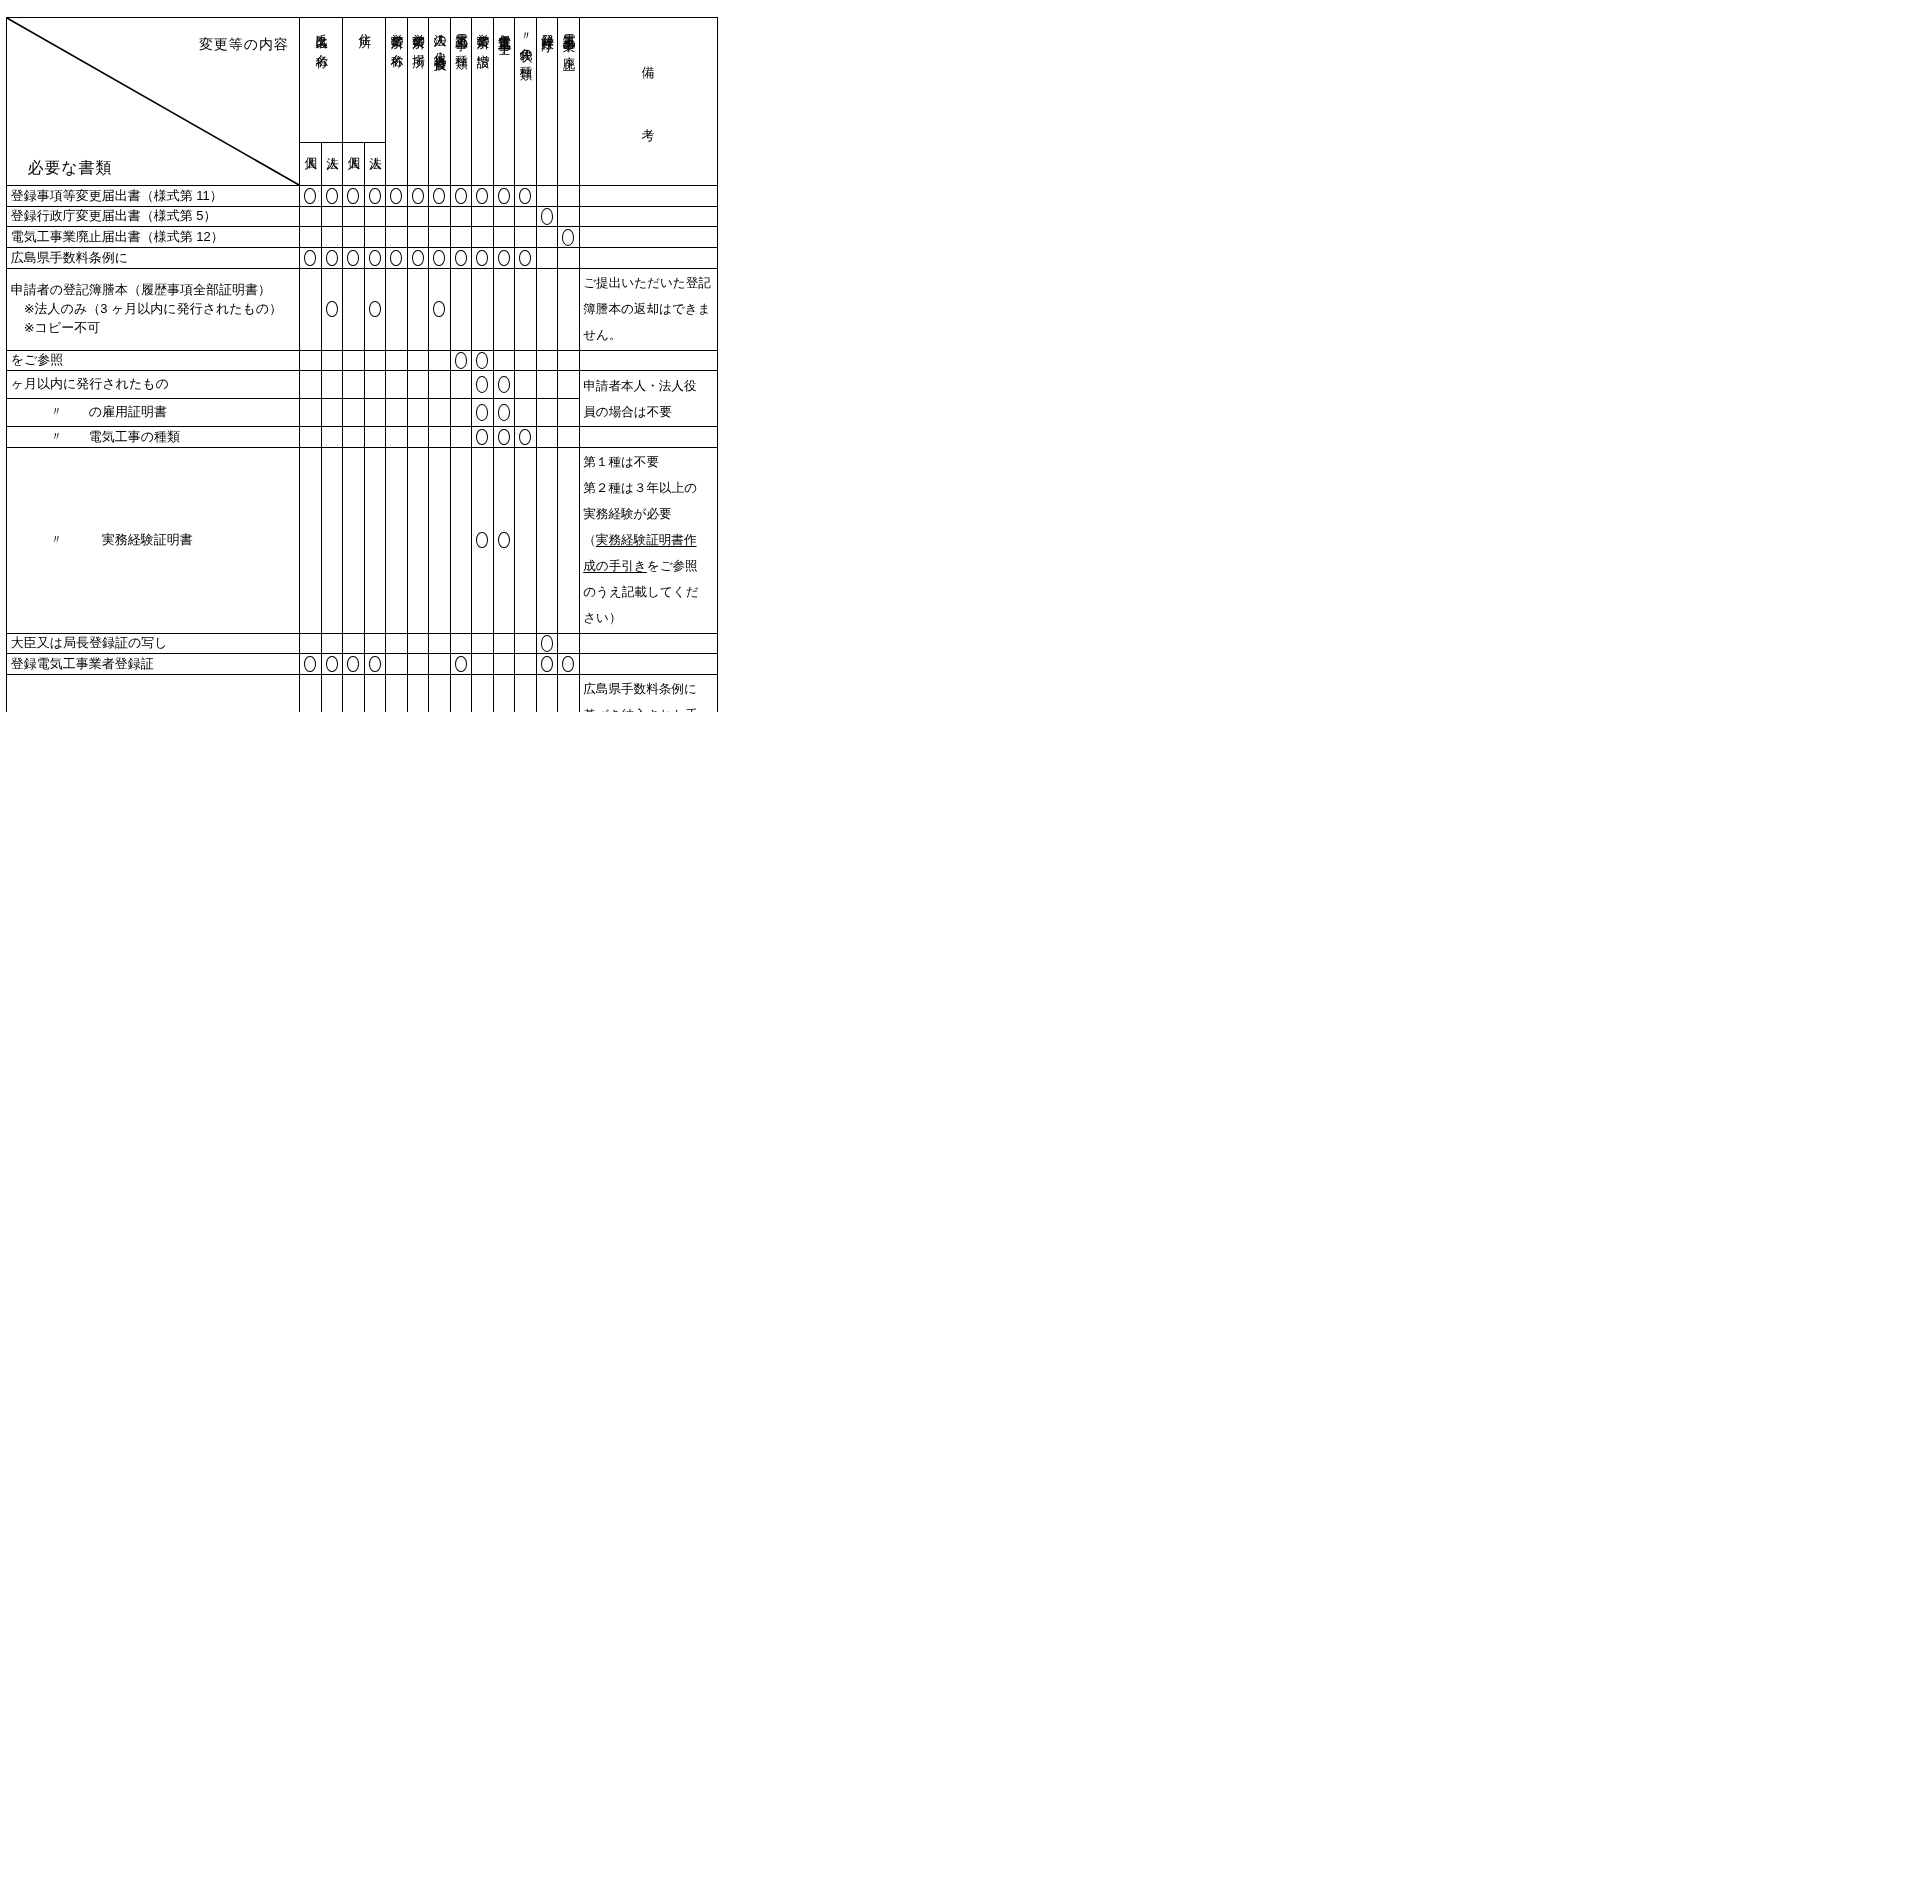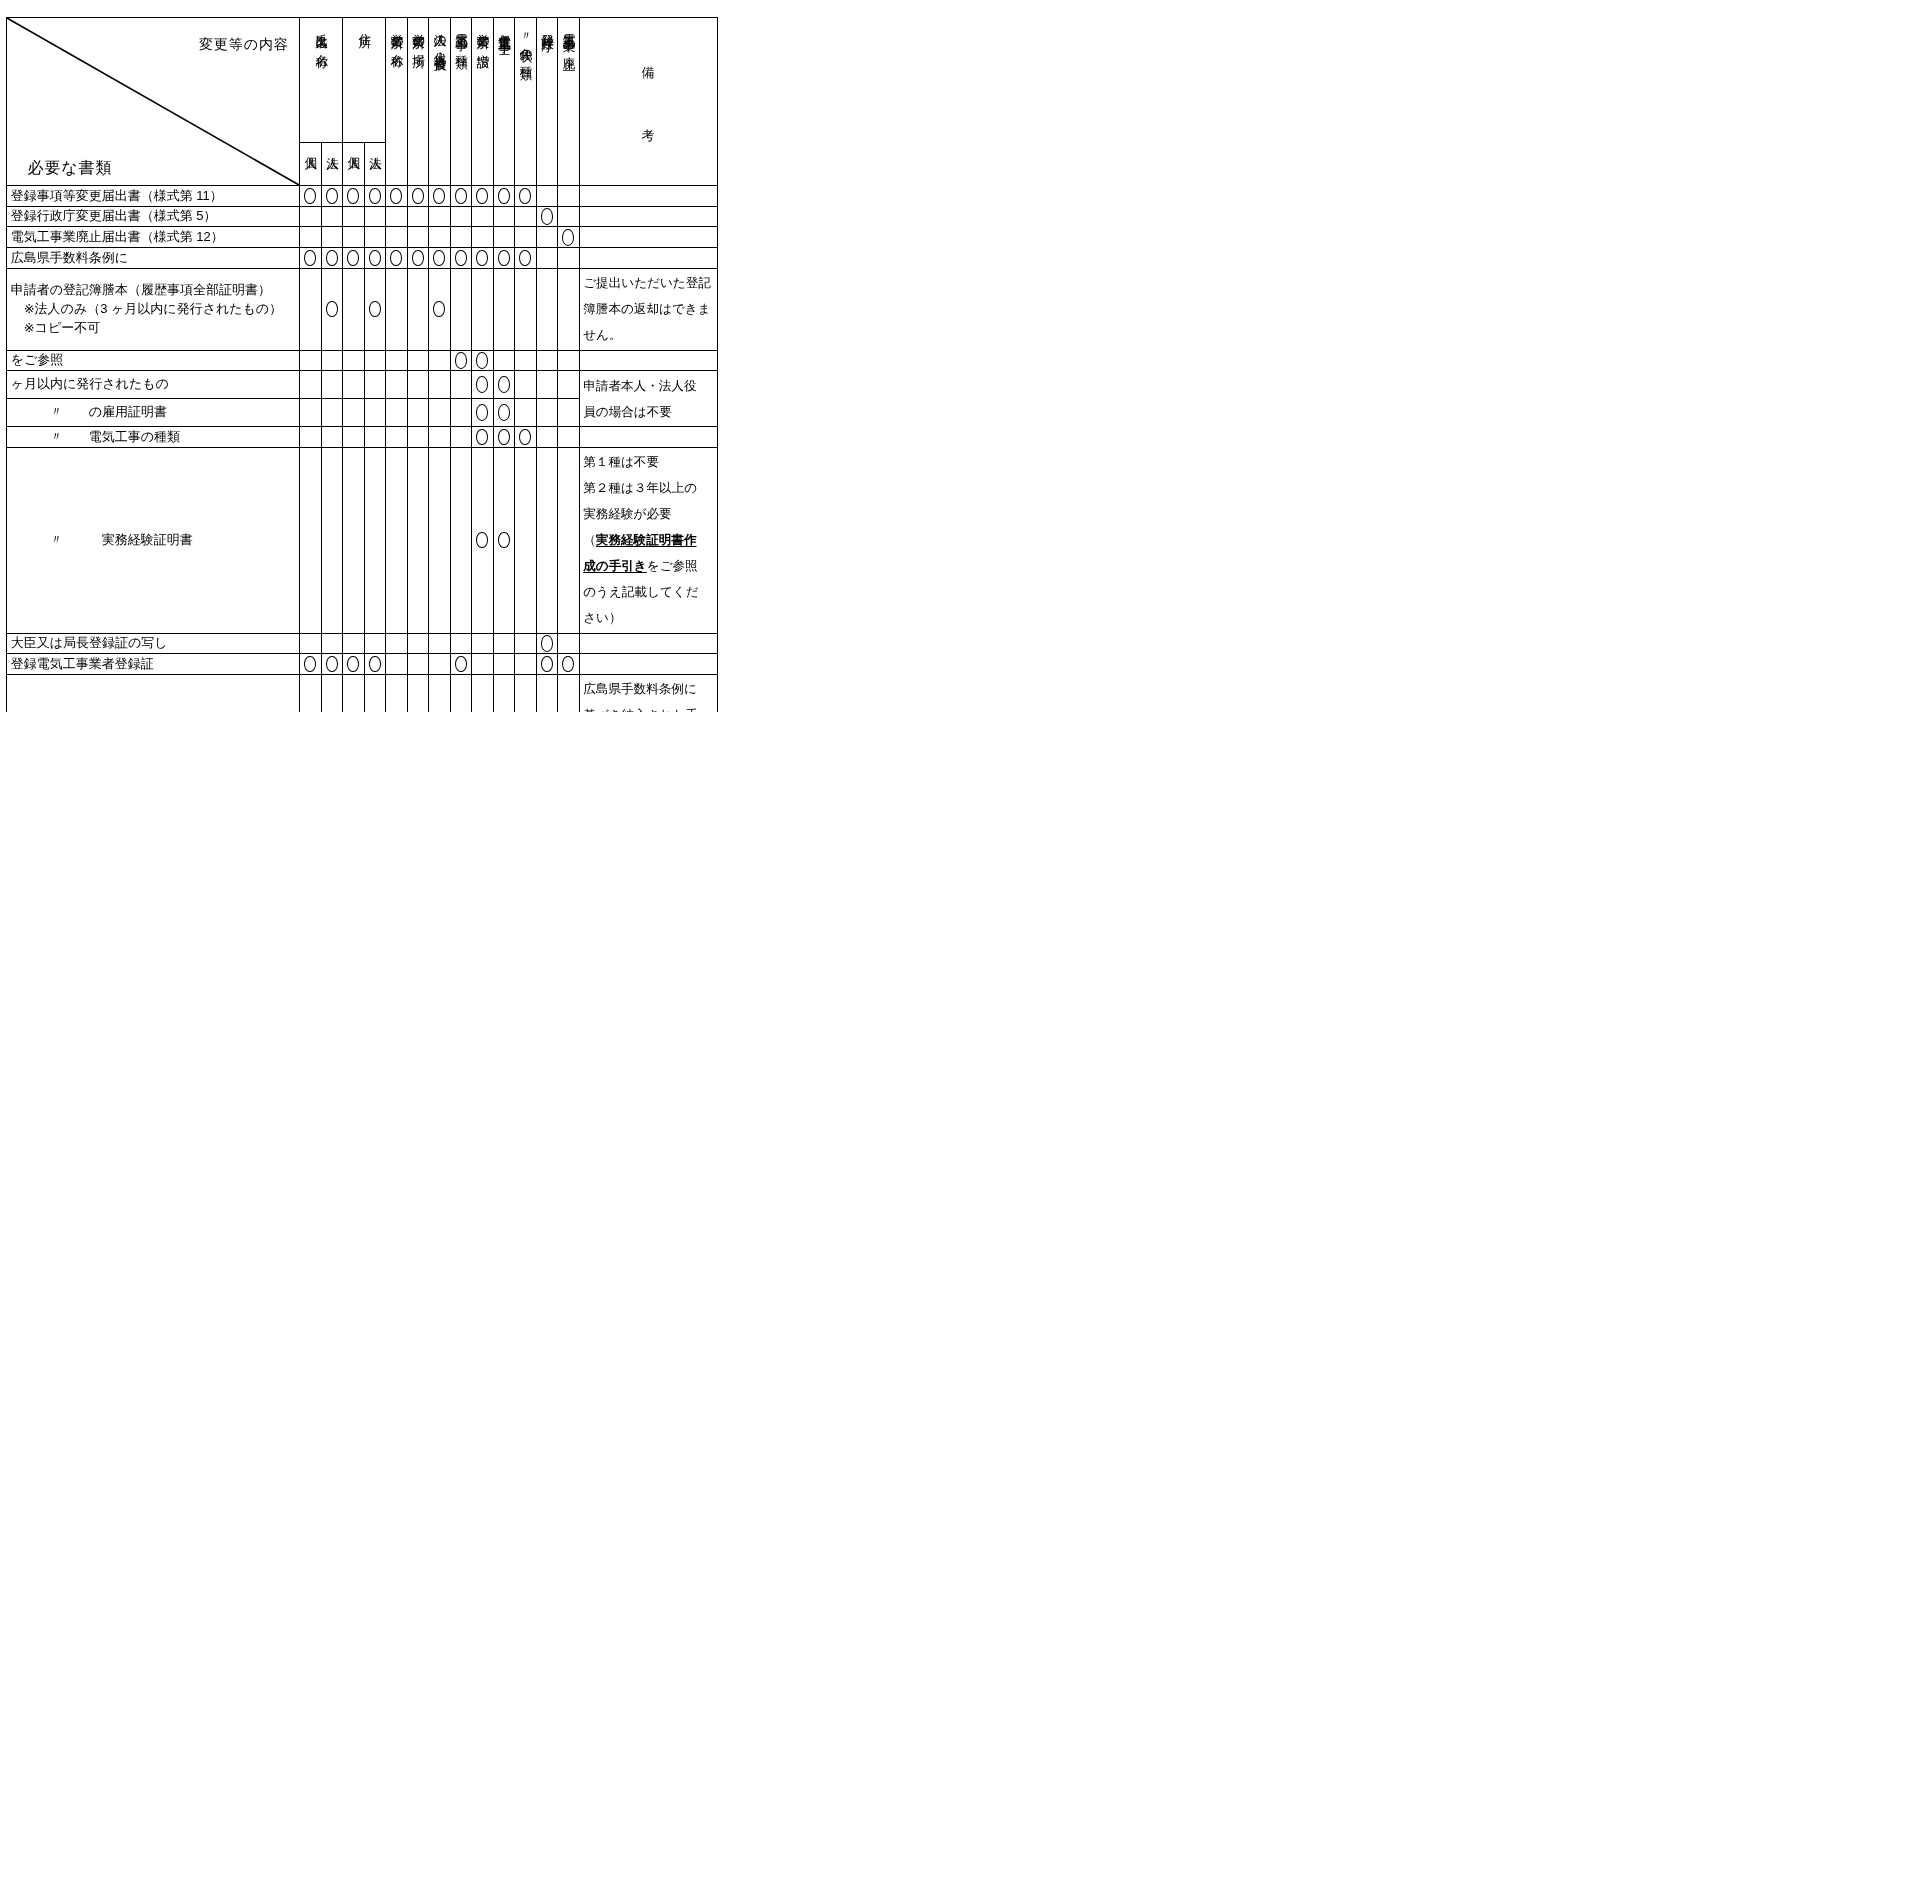--- a/index.html
+++ b/index.html
@@ -96,21 +96,21 @@
   }
   td.remark{
     font-size:12.6px;
     line-height:26px;
     padding:1.4px 2.8px 1.4px 3.7px;
     vertical-align:middle;
     white-space:pre-wrap;
     overflow:hidden;
   }
   td.remark .em{
-    font-weight:bold;
+    font-weight:normal;
     text-decoration:underline;
     text-decoration-thickness:1.2px;
     text-underline-offset:2.3px;
   }
 
   
   .footnotes{margin-top:5.6px;font-size:13.5px;line-height:22.4px;}
   .fn-line1{padding-left:16px;}
   .fn-line1 .fn-mark{margin-right:10.3px;}
   .fn-line2{padding-left:45px;}

